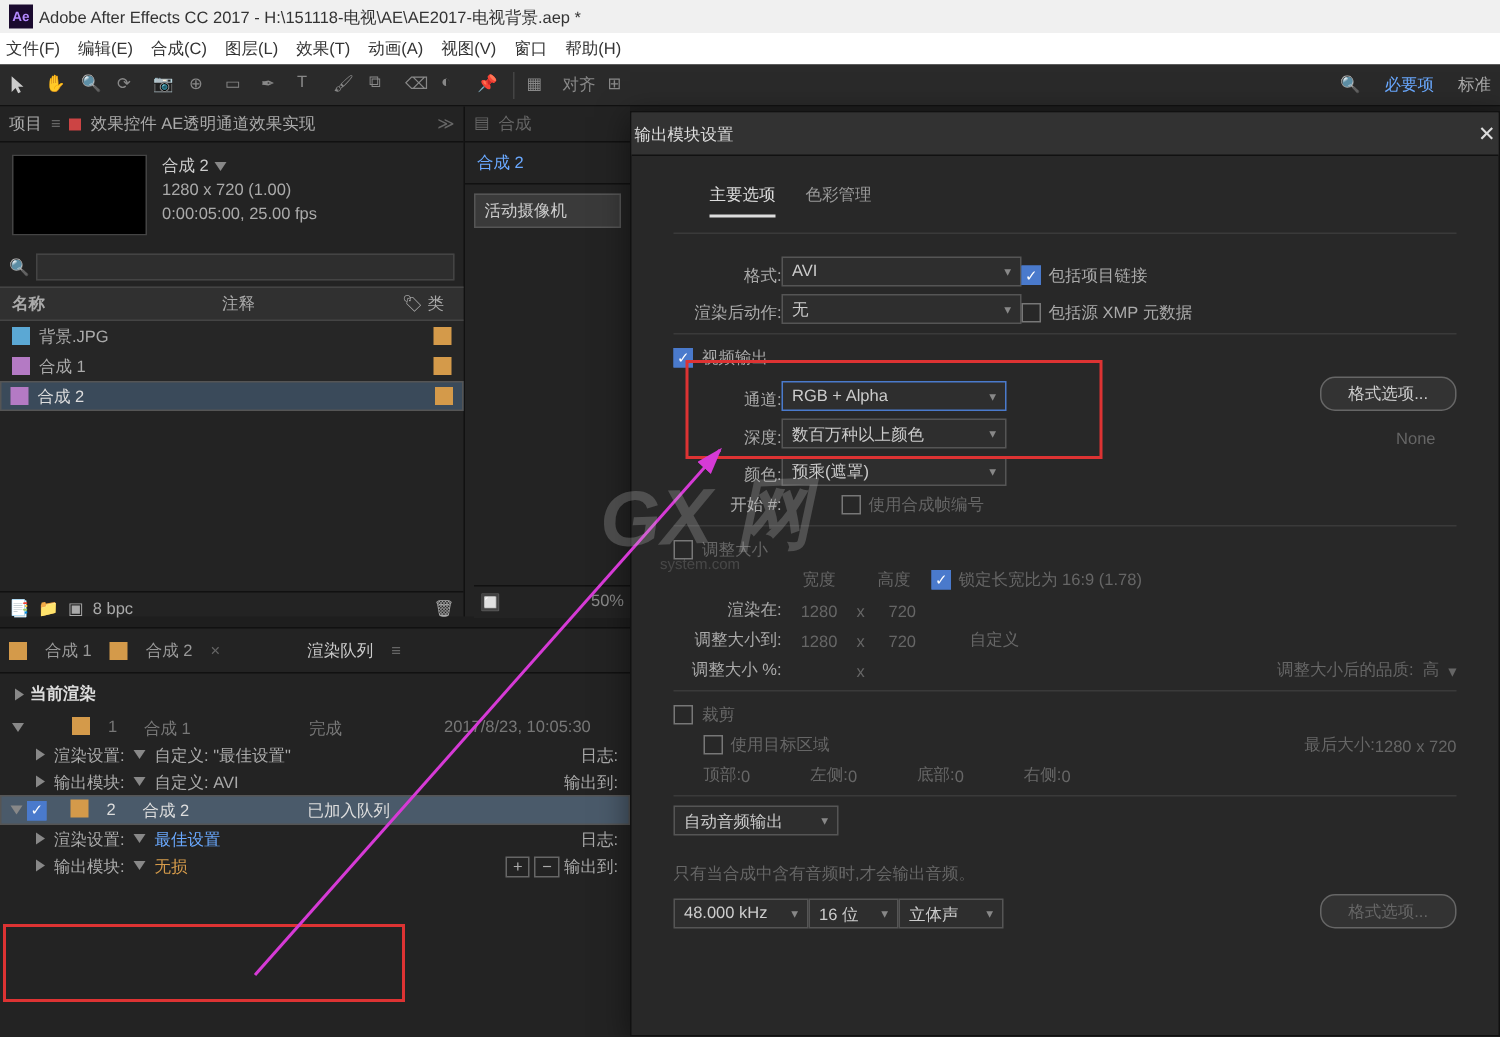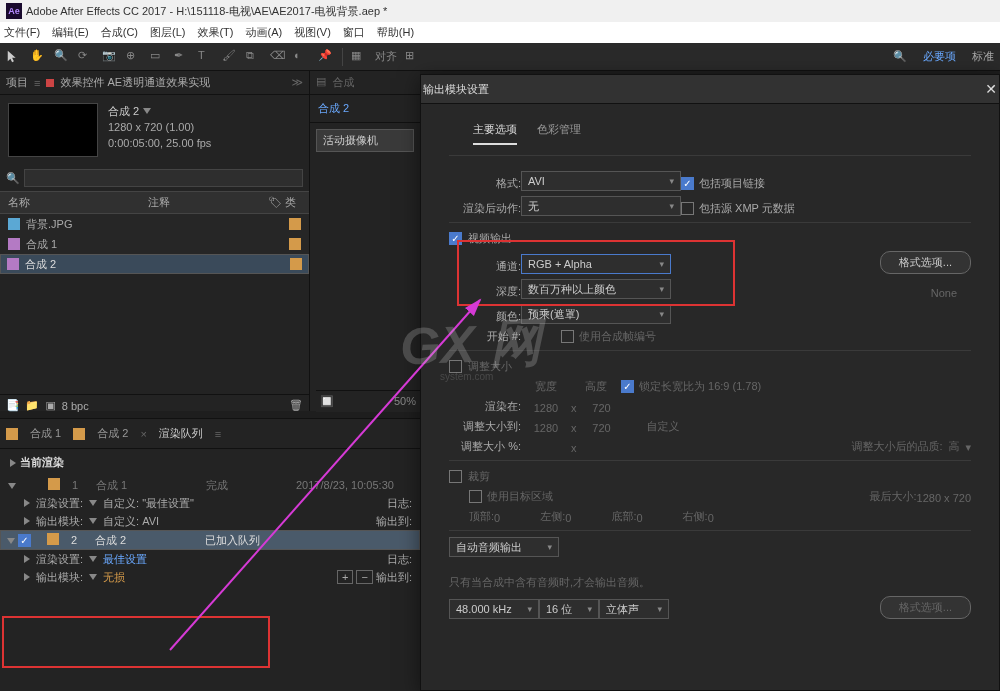--- a/index.html
+++ b/index.html
@@ -18,33 +18,33 @@
 .proj-panel { width: 310px; background: #232323; border-right: 1px solid #111; }
 .proj-header { padding: 4px 6px; display: flex; align-items: center; gap: 6px; border-bottom: 1px solid #111; }
 .red-dot { width: 8px; height: 8px; background: #c44; display: inline-block; }
 .proj-info { display: flex; padding: 8px; gap: 10px; }
 .thumb { width: 90px; height: 54px; background: #000; border: 1px solid #444; }
 .p-lines { line-height: 16px; }
 .p-lines .title { color: #ccc; display: flex; align-items: center; gap: 4px; }
 .search-row { padding: 4px 6px; display: flex; align-items: center; gap: 4px; }
 .search-row input { flex: 1; background: #2e2e2e; border: 1px solid #444; color: #aaa; padding: 2px 4px; height: 18px; }
 .list-header { background: #303030; border-top: 1px solid #444; border-bottom: 1px solid #444; display: flex; padding: 3px 8px; }
-.col-name { width: 140px; }
+.col-name { width: 140px; font-weight: bold; }
 .col-comment { width: 120px; }
 .list-body { background: #262626; }
 .list-row { display: flex; align-items: center; padding: 3px 8px; gap: 6px; height: 20px; }
 .list-row.sel { background: #3a4a5a !important; color: #ddd; }
 .proj-footer { border-top: 1px solid #111; padding: 4px 6px; display: flex; align-items: center; gap: 6px; }
 .mid-col { width: 110px; background: #232323; }
 .comp-tab { padding: 6px 8px; color: #6aa9ff; border-bottom: 1px solid #111; }
 .act-cam { background: #3a3a3a; border: 1px solid #555; margin: 6px; padding: 3px 6px; color: #ccc; }
 .lower-panel { background: #232323; width: 420px; border-top: 1px solid #111; }
 .tab-row { display: flex; align-items: center; padding: 4px 6px; gap: 4px; border-bottom: 1px solid #111; }
 .tab { padding: 3px 8px; color: #999; }
-.tab.act { color: #ccc; }
+.tab.act { color: #ccc; margin-left: 46px; }
 .cur-render { padding: 6px 10px; color: #ddd; font-weight: bold; display: flex; align-items: center; gap: 4px; }
 .rq-header { display: flex; background: #303030; padding: 3px 8px; border-top: 1px solid #333; border-bottom: 1px solid #333; }
 .rq-header > div { font-size: 11px; }
 .rc1 { width: 40px; } .rc2 { width: 24px; } .rc3 { width: 24px; } .rc4 { width: 110px; } .rc5 { width: 90px; } .rc6 { flex: 1; }
 .rq-row { display: flex; padding: 2px 8px; align-items: center; height: 18px; }
 .rq-row.dim { color: #777; }
 .rq-row.sel { background: #4a5a6a; color: #ddd; }
 .sub-row { display: flex; padding: 2px 8px 2px 24px; gap: 6px; align-items: center; height: 18px; }
 .link-blue { color: #6aa9ff; }
 .link-orange { color: #d49a4a; }

